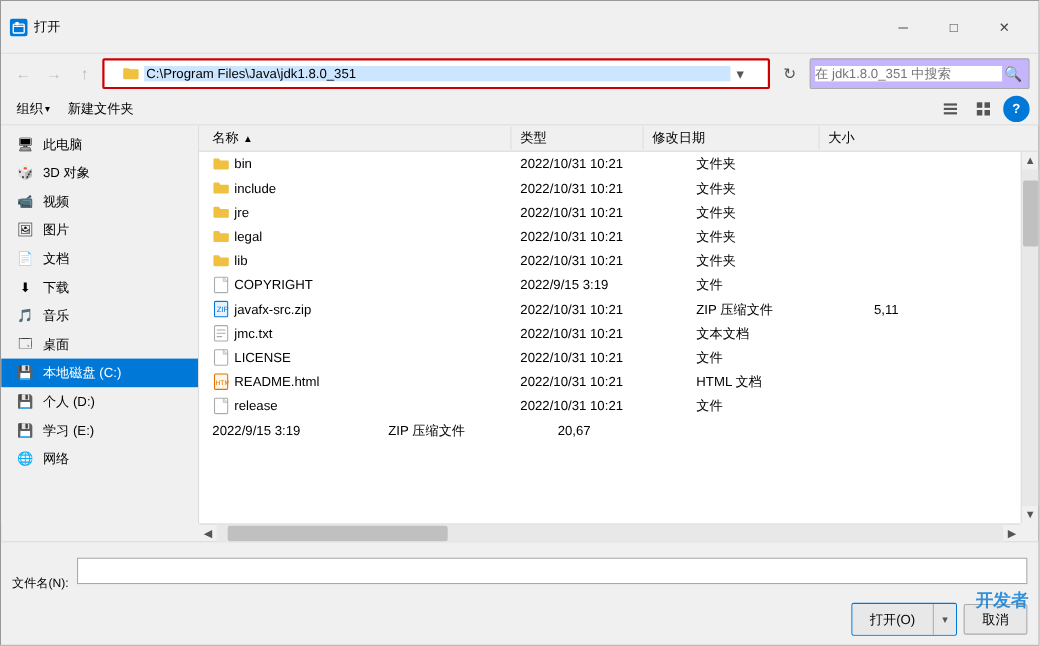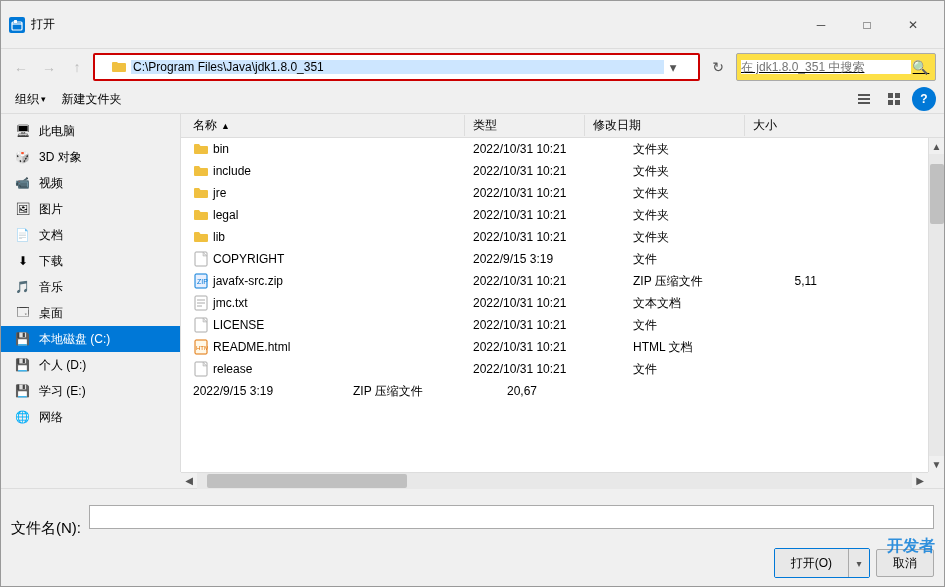--- a/index.html
+++ b/index.html
@@ -135,26 +135,25 @@
       justify-content: center;
       color: #555;
       font-size: 14px;
       border-radius: 2px;
     }
 
     .search-box {
       display: flex;
       align-items: center;
       border: 1px solid #aaa;
-      background: #fde047;
+      background: #c4b5fd;
       height: 28px;
       width: 200px;
       padding: 0 4px;
       border-radius: 2px;
-      text-decoration: underline;
     }
     .search-input {
       flex: 1;
       border: none;
       outline: none;
       font-size: 12px;
       font-family: inherit;
       color: #555;
     }
     .search-icon-btn {
@@ -405,21 +404,21 @@
     
     .bottom-bar {
       display: flex;
       align-items: center;
       padding: 6px 10px;
       gap: 8px;
       background: #f0f0f0;
       border-top: 1px solid #ddd;
     }
     .filename-label {
-      font-size: 15px;
+      font-size: 11px;
       color: #000;
       white-space: nowrap;
       margin-top: 24px;
     }
     .filename-input {
       flex: 1;
       height: 24px;
       border: 1px solid #aaa;
       background: white;
       padding: 0 4px;

